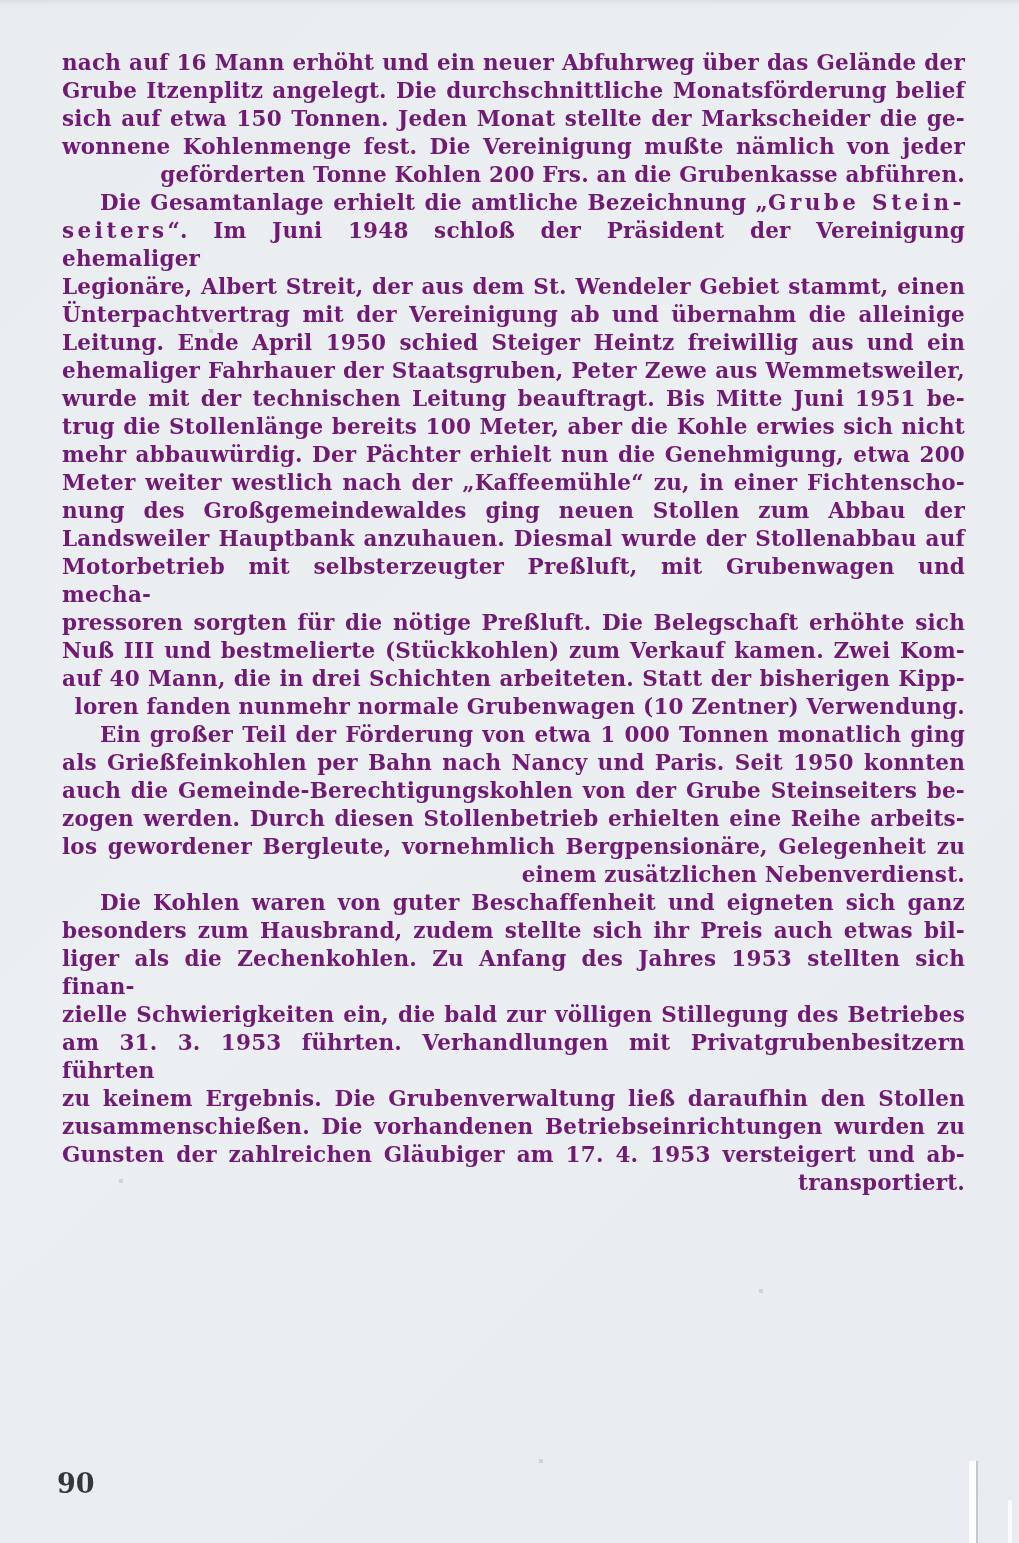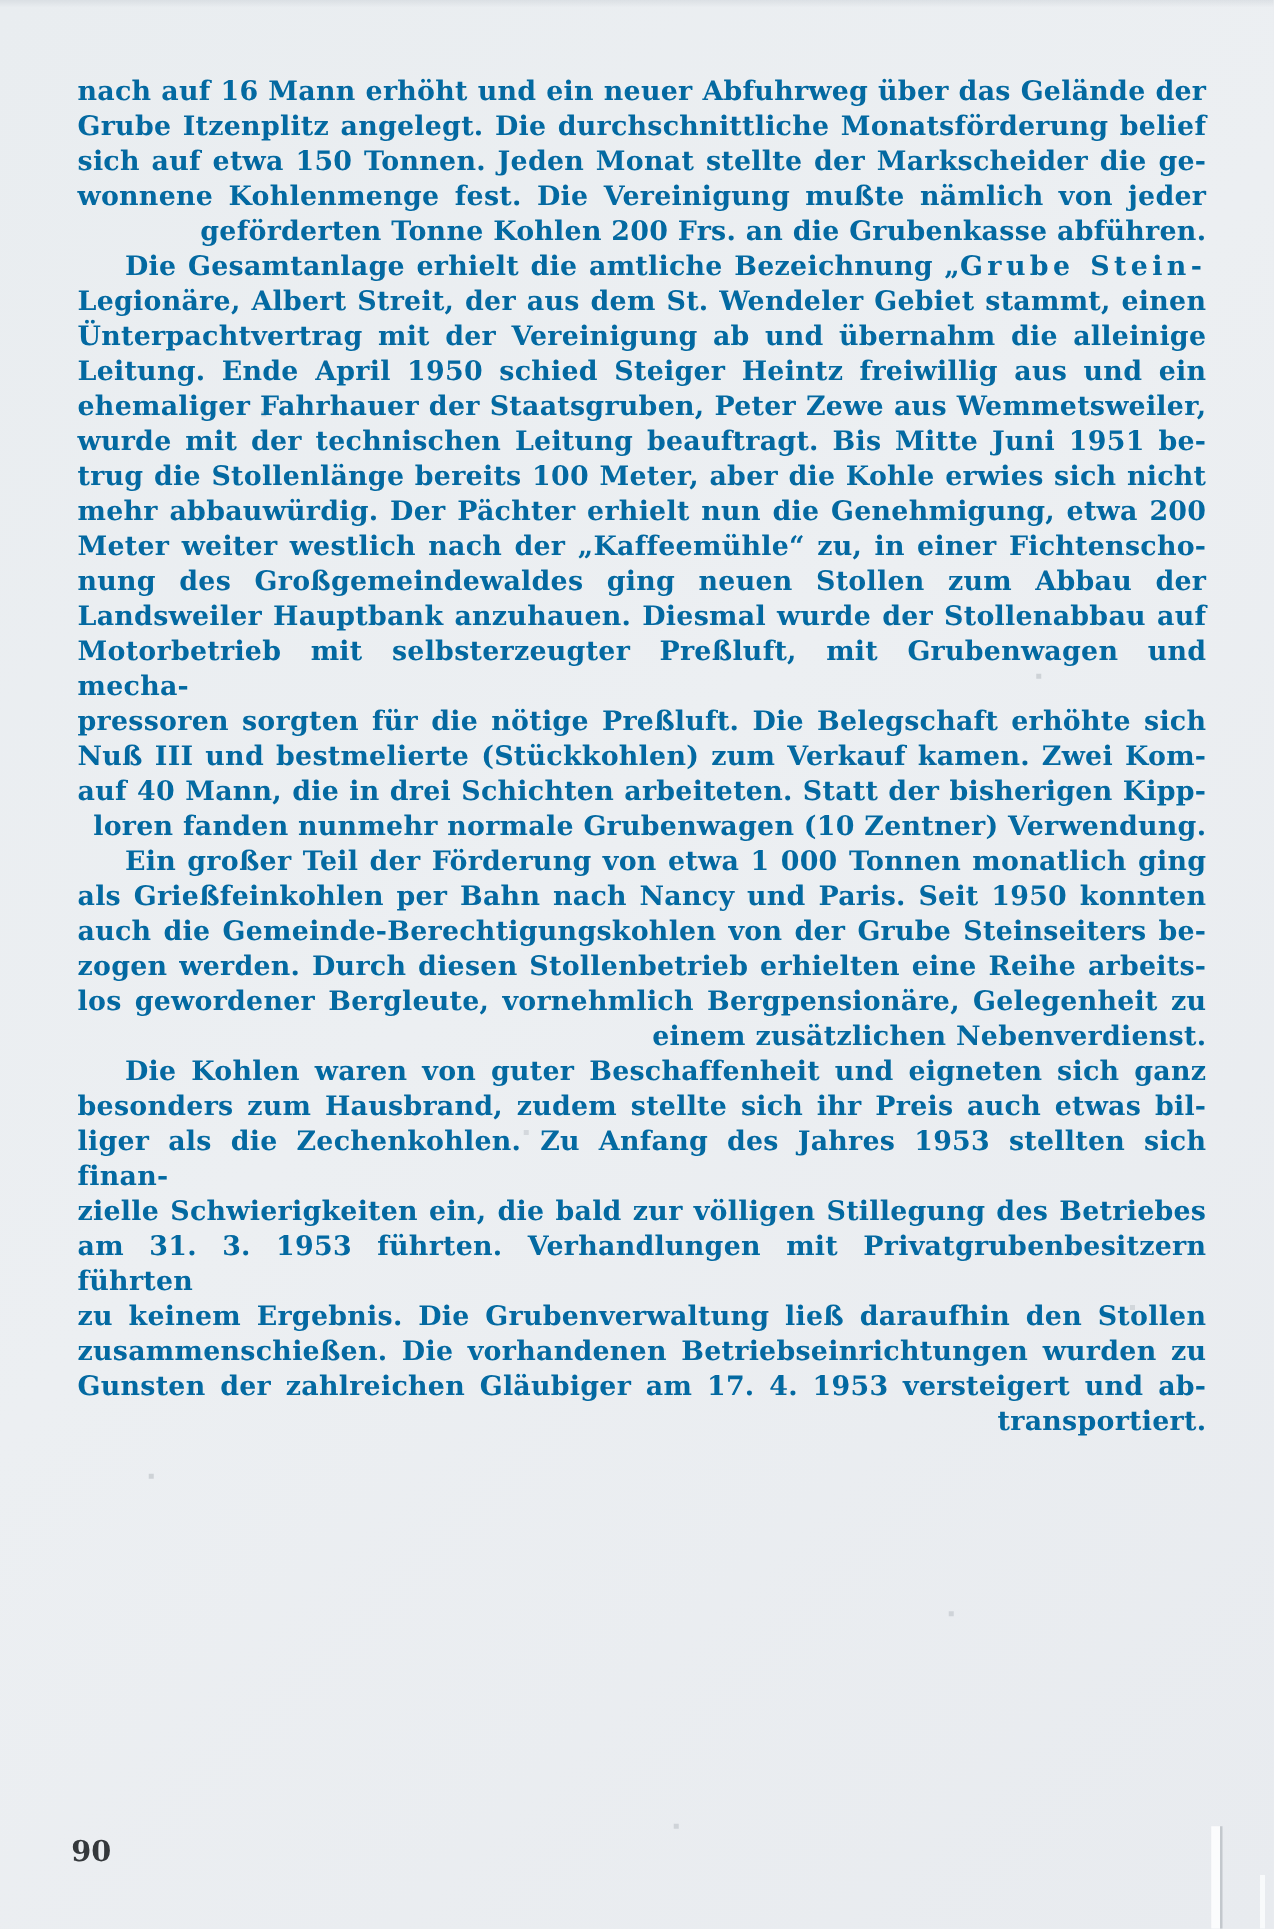--- a/index.html
+++ b/index.html
@@ -18,38 +18,38 @@
   .paper {
     position: absolute;
     inset: 0;
     background:
       linear-gradient(to bottom, rgba(150,160,172,0.18) 0px, rgba(150,160,172,0.0) 6px),
       linear-gradient(135deg, #e9edf0 0%, #eceff2 45%, #e8ebef 100%);
   }
   .text-block {
     position: absolute;
     left: 62px;
-    top: 60px;
+    top: 49px;
     width: 903px;
-    color: #0369a1;
+    color: #701a75;
     font-size: 21.5px;
     line-height: 28px;
     font-weight: 600;
     letter-spacing: 0.2px;
   }
   .para { margin: 0; }
   .line { text-align: right; }
   .line.jl { text-align: justify; text-align-last: justify; }
   .line.ind { padding-left: 38px; }
   .sp { letter-spacing: 3.5px; }
   .page-number {
     position: absolute;
     left: 57px;
     top: 1468px;
-    font-size: 23px;
+    font-size: 27px;
     font-weight: 600;
     color: #34383b;
   }
   .artifact-white-line {
     position: absolute;
     left: 969px;
     top: 1461px;
     width: 7px;
     height: 82px;
     background: #fbfcfd;
@@ -95,20 +95,21 @@
 <div class="text-block">
     <div class="para">
       <div class="line jl">nach auf 16 Mann erhöht und ein neuer Abfuhrweg über das Gelände der</div>
       <div class="line jl">Grube Itzenplitz angelegt. Die durchschnittliche Monatsförderung belief</div>
       <div class="line jl">sich auf etwa 150 Tonnen. Jeden Monat stellte der Markscheider die ge-</div>
       <div class="line jl">wonnene Kohlenmenge fest. Die Vereinigung mußte nämlich von jeder</div>
       <div class="line">geförderten Tonne Kohlen 200 Frs. an die Grubenkasse abführen.</div>
     </div>
     <div class="para">
       <div class="line jl ind"><span>Die Gesamtanlage erhielt die amtliche Bezeichnung „</span><span class="sp">Grube Stein-</span></div>
+      <div class="line jl"><span class="sp">seiters</span><span>“. Im Juni 1948 schloß der Präsident der Vereinigung ehemaliger</span></div>
       <div class="line jl">Legionäre, Albert Streit, der aus dem St. Wendeler Gebiet stammt, einen</div>
       <div class="line jl">Ünterpachtvertrag mit der Vereinigung ab und übernahm die alleinige</div>
       <div class="line jl">Leitung. Ende April 1950 schied Steiger Heintz freiwillig aus und ein</div>
       <div class="line jl">ehemaliger Fahrhauer der Staatsgruben, Peter Zewe aus Wemmetsweiler,</div>
       <div class="line jl">wurde mit der technischen Leitung beauftragt. Bis Mitte Juni 1951 be-</div>
       <div class="line jl">trug die Stollenlänge bereits 100 Meter, aber die Kohle erwies sich nicht</div>
       <div class="line jl">mehr abbauwürdig. Der Pächter erhielt nun die Genehmigung, etwa 200</div>
       <div class="line jl">Meter weiter westlich nach der „Kaffeemühle“ zu, in einer Fichtenscho-</div>
       <div class="line jl">nung des Großgemeindewaldes ging neuen Stollen zum Abbau der</div>
       <div class="line jl">Landsweiler Hauptbank anzuhauen. Diesmal wurde der Stollenabbau auf</div>

